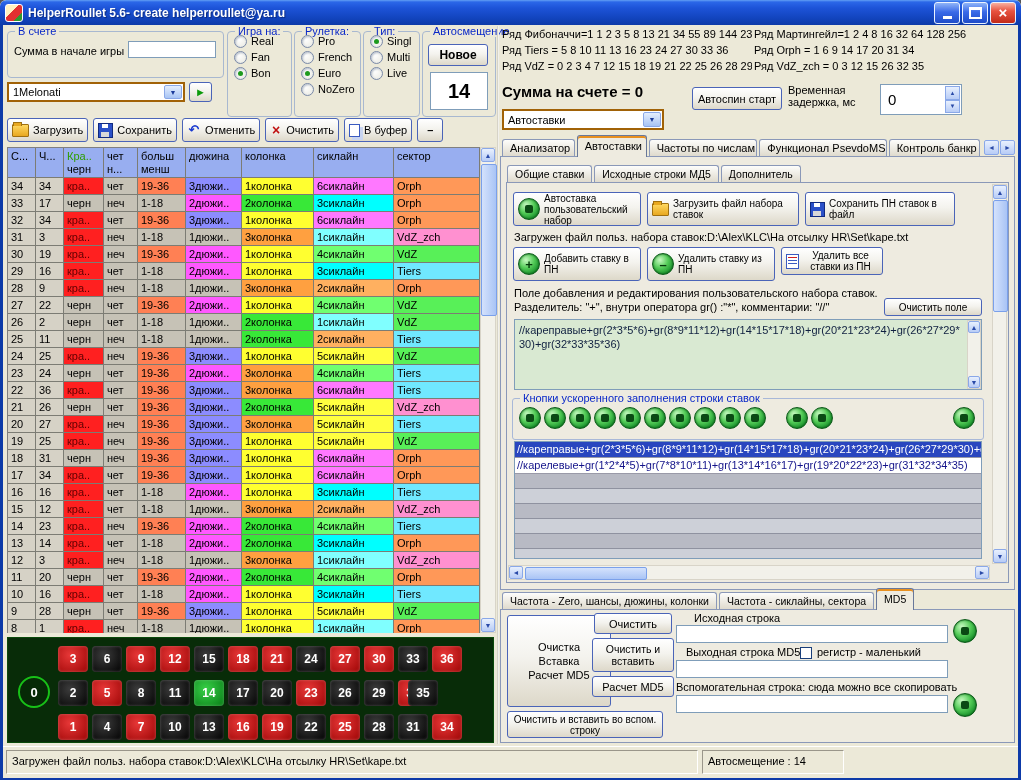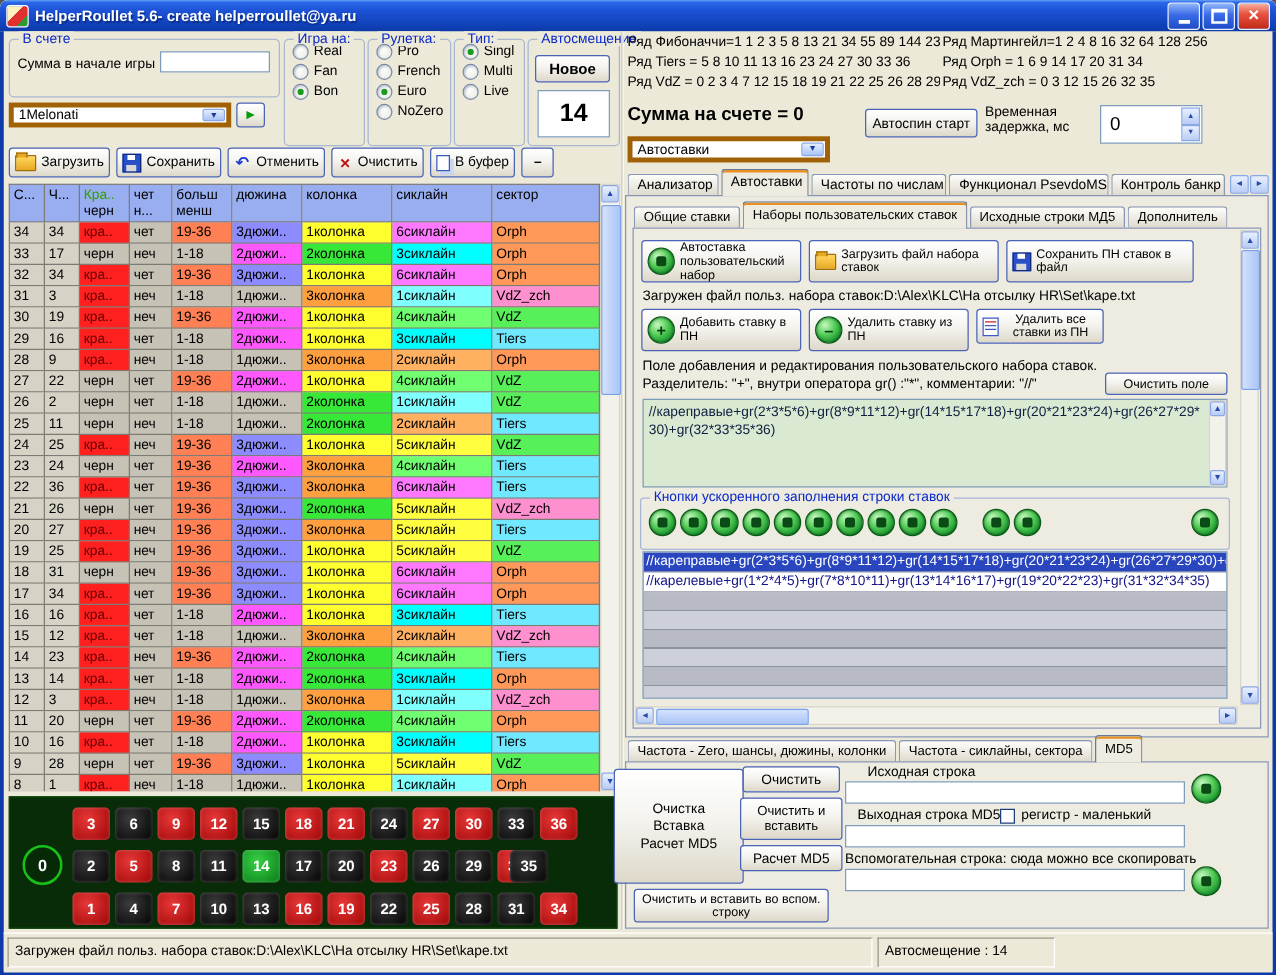--- a/index.html
+++ b/index.html
@@ -26,21 +26,21 @@
   .frame-r{position:absolute;left:1018px;top:25px;width:3px;height:755px;background:#0d3aa8;}
   .frame-b{position:absolute;left:0;top:777px;width:1021px;height:3px;background:#0d3aa8;}
 
   
   .grp{position:absolute;border:1px solid #a8b8d0;border-radius:4px;}
   .grp-label{position:absolute;top:-7px;left:7px;background:#ece9d8;padding:0 3px;color:#0a28c8;white-space:nowrap;}
   .xbtn{background:linear-gradient(180deg,#ffffff 0%,#f4f3ee 45%,#ddd8c9 100%);
     border:1px solid #4a64b8;border-radius:3px;font-family:inherit;font-size:11px;color:#000;
     display:flex;align-items:center;justify-content:center;gap:4px;cursor:pointer;box-sizing:border-box;padding:0 4px;}
   .txt{background:#fff;border:1px solid #7f9db9;box-sizing:border-box;font-family:inherit;font-size:11px;padding:1px 3px;}
-  .combo{background:#fff;border:4px solid #a16207;box-sizing:border-box;}
+  .combo{background:#fff;border:2px solid #a16207;box-sizing:border-box;}
   .combo-val{position:absolute;left:4px;top:50%;transform:translateY(-50%);white-space:nowrap;overflow:hidden;right:18px;}
   .combo-btn{position:absolute;right:1px;top:1px;bottom:1px;width:16px;border-radius:2px;
     background:linear-gradient(180deg,#e4eefe 0%,#a8c4f4 100%);border:1px solid #8aa8e8;
     display:flex;align-items:center;justify-content:center;}
   .combo-btn::before{content:"▼";font-size:7px;color:#1a3a9a;}
   .rad{width:11px;height:11px;border-radius:50%;background:radial-gradient(circle at 35% 30%,#fff,#e8e8e0);
     border:1px solid #7a8aa8;box-shadow:inset 1px 1px 2px #b8c0cc;position:relative;flex:none;}
   .rad.sel::after{content:"";position:absolute;left:3px;top:3px;width:5px;height:5px;border-radius:50%;background:#1d9a1d;}
   .radio-row{display:flex;align-items:center;gap:4px;margin:2px 0 0 6px;height:14px;cursor:pointer;}
   .chkbox{width:12px;height:12px;background:#fff;border:1px solid #1a3f7a;display:inline-block;box-sizing:border-box;}
@@ -188,21 +188,21 @@
     overflow:hidden;box-sizing:border-box;display:flex;flex-direction:column;}
   .lrow{height:15px;line-height:15px;padding:0 2px;white-space:nowrap;overflow:hidden;background:#fff;
     color:#14148a;border-bottom:1px solid #9a9aa8;flex:none;cursor:pointer;}
   .lrow.sel{background:#2946bf;color:#fff;}
   .lstripes{flex:1;background:repeating-linear-gradient(180deg,#b8bac4 0 14px,#8f92a0 14px 15px,#cdd0d8 15px 29px,#8f92a0 29px 30px);}
 
   
   #freq-tabs{left:502px;top:591px;height:19px;}
   #freq-tabs .tab{font-size:10.5px;}
   #freq-panel{left:500px;top:609px;width:515px;height:134px;}
-  #btn-md5big{position:absolute;left:491px;top:615px;width:104px;height:92px;white-space:pre-line;line-height:14px;}
+  #btn-md5big{position:absolute;left:507px;top:615px;width:104px;height:92px;white-space:pre-line;line-height:14px;}
   #btn-clear{position:absolute;left:594px;top:613px;width:78px;height:21px;}
   #btn-clearpaste{position:absolute;left:592px;top:638px;width:82px;height:34px;white-space:normal;line-height:12px;font-size:10.5px;}
   #btn-calc{position:absolute;left:592px;top:676px;width:82px;height:21px;}
   #btn-clearaux{position:absolute;left:507px;top:711px;width:156px;height:27px;white-space:normal;line-height:11px;font-size:10px;}
   #src-lbl{left:694px;top:612px;}
   #src-inp{left:676px;top:625px;width:272px;height:18px;}
   #gc1{left:953px;top:619px;}
   #out-lbl{left:686px;top:646px;}
   #md5-chk{left:800px;top:647px;}
   #chk-lbl{left:817px;top:646px;}
@@ -746,21 +746,20 @@
       <span class="tab">Контроль банкр</span>
     </div>
   <div id="tabscroll">
     <span class="tsar l"></span>
     <span class="tsar r"></span>
   </div>
   <div class="panel abs" id="main-panel"></div>
 
   <div class="tabstrip" id="sub-tabs">
       <span class="tab">Общие ставки</span>
-      <span class="tab active">Наборы пользовательских ставок</span>
       <span class="tab">Исходные строки МД5</span>
       <span class="tab">Дополнитель</span>
     </div>
   <div class="panel abs" id="sub-panel"></div>
   <div class="vscroll abs" id="sub-vscroll">
     <span class="sar up"></span>
     <span class="sthumb"></span>
     <span class="sar dn"></span>
   </div>
   <div class="hscroll abs" id="sub-hscroll">

